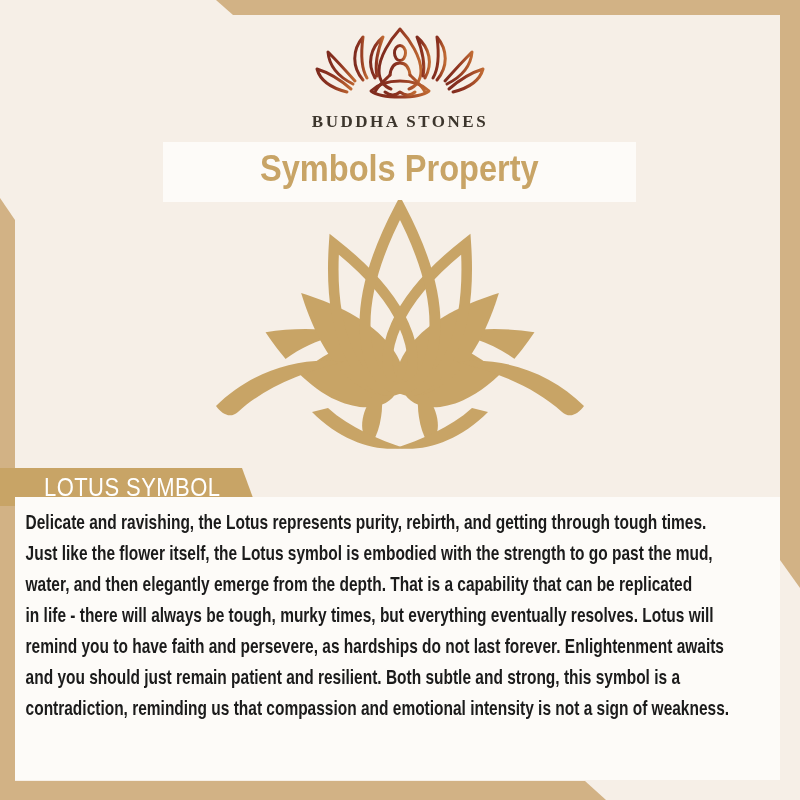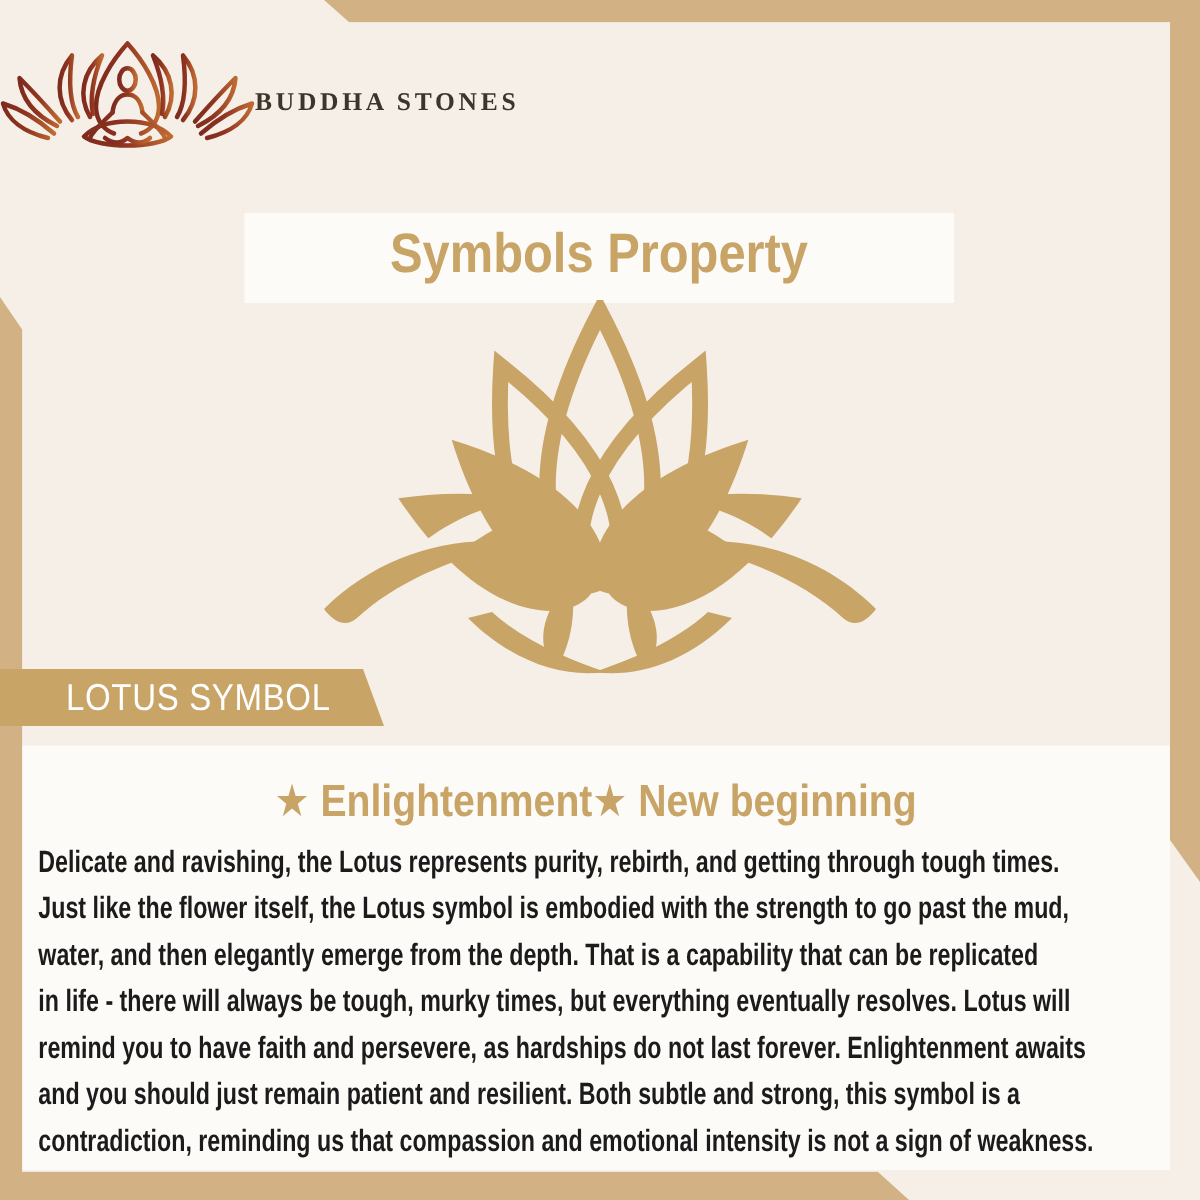--- a/index.html
+++ b/index.html
@@ -16,21 +16,21 @@
     clip-path:polygon(216px 0,800px 0,800px 15px,233px 15px);}
   .band-right{right:0;top:0;width:20px;height:588px;
     clip-path:polygon(0 0,20px 0,20px 588px,0 560px);}
   .band-left{left:0;top:198px;width:15px;height:602px;
     clip-path:polygon(0 0,15px 22px,15px 602px,0 602px);}
   .band-bottom{left:0;top:781px;width:606px;height:19px;
     clip-path:polygon(0 0,585px 0,606px 19px,0 19px);}
   
   .logo-wrap{
     position:absolute;left:0;top:24px;width:800px;
-    display:flex;flex-direction:row;align-items:center;
+    display:flex;flex-direction:column;align-items:center;
   }
   .brand{
     margin-top:4px;
     font-family:"Liberation Serif","DejaVu Serif",serif;
     font-size:17px;font-weight:600;letter-spacing:2.5px;
     color:#3c352c;
   }
   
   .title-box{
     position:absolute;left:163px;top:142px;width:473px;height:60px;
@@ -39,21 +39,21 @@
   .title-text{
     display:inline-block;line-height:54px;
     font-size:37px;font-weight:700;color:#c8a466;
     transform:scaleX(0.88);
     white-space:nowrap;
   }
   
   .lotus{position:absolute;left:198px;top:200px;}
   
   .banner{
-    position:absolute;left:0;top:446px;width:256px;height:38px;
+    position:absolute;left:0;top:468px;width:256px;height:38px;
     background:#c8a466;
     clip-path:polygon(0 0,242px 0,256px 38px,0 38px);
   }
   .banner-text{
     display:inline-block;margin-left:44px;line-height:38px;
     font-size:25px;font-weight:400;color:#ffffff;letter-spacing:0.5px;
     transform:scaleX(0.88);transform-origin:left center;
     white-space:nowrap;
   }
   
@@ -150,23 +150,20 @@
       <path d="M114,212 C144,242 178,252 206,248 C182,240 152,228 130,208 Z" fill="#c8a466"></path>
       <path d="M290,212 C260,242 226,252 198,248 C222,240 252,228 274,208 Z" fill="#c8a466"></path>
     </g>
   </svg>
 
   <div class="banner">
     <span class="banner-text">LOTUS SYMBOL</span>
   </div>
 
   <div class="panel">
-    <div class="heading-row">
-      <span class="heading-text">★ Enlightenment★ New beginning</span>
-    </div>
     <div class="body-lines">
       <div class="body-line">Delicate and ravishing, the Lotus represents purity, rebirth, and getting through tough times.</div>
       <div class="body-line">Just like the flower itself, the Lotus symbol is embodied with the strength to go past the mud,</div>
       <div class="body-line">water, and then elegantly emerge from the depth. That is a capability that can be replicated</div>
       <div class="body-line">in life - there will always be tough, murky times, but everything eventually resolves. Lotus will</div>
       <div class="body-line">remind you to have faith and persevere, as hardships do not last forever. Enlightenment awaits</div>
       <div class="body-line">and you should just remain patient and resilient. Both subtle and strong, this symbol is a</div>
       <div class="body-line">contradiction, reminding us that compassion and emotional intensity is not a sign of weakness.</div>
     </div>
   </div>

